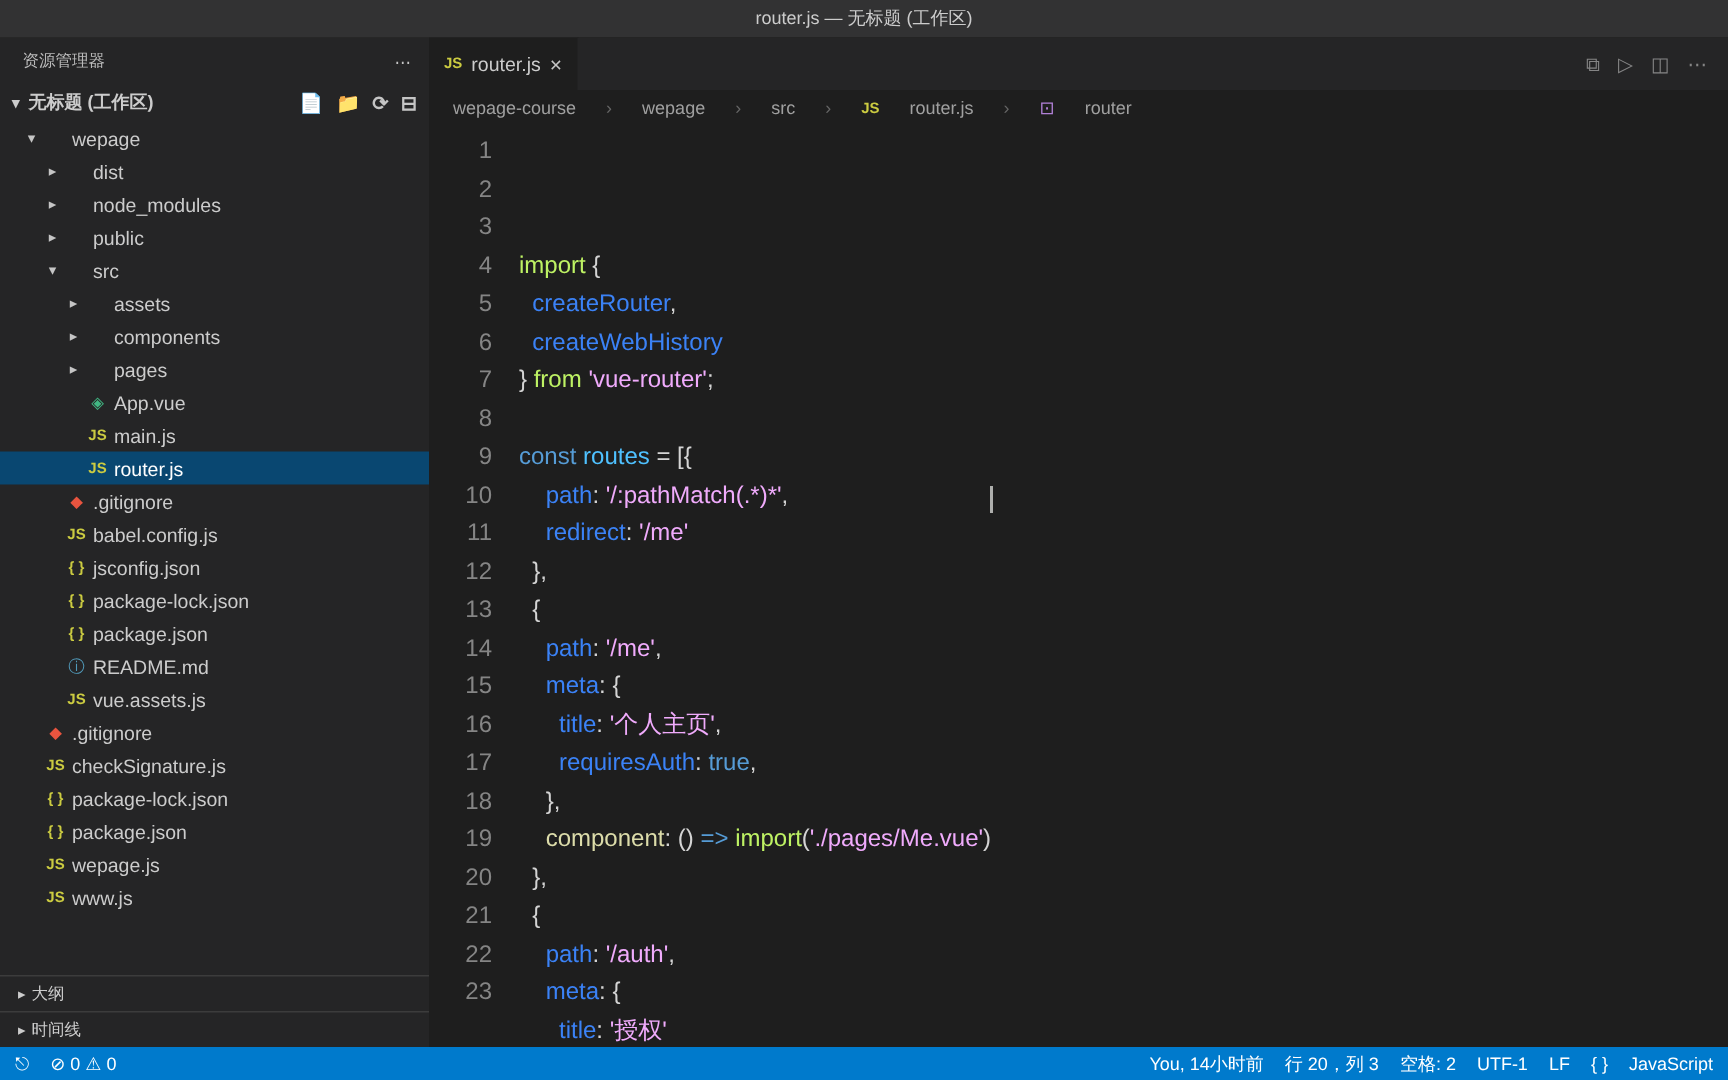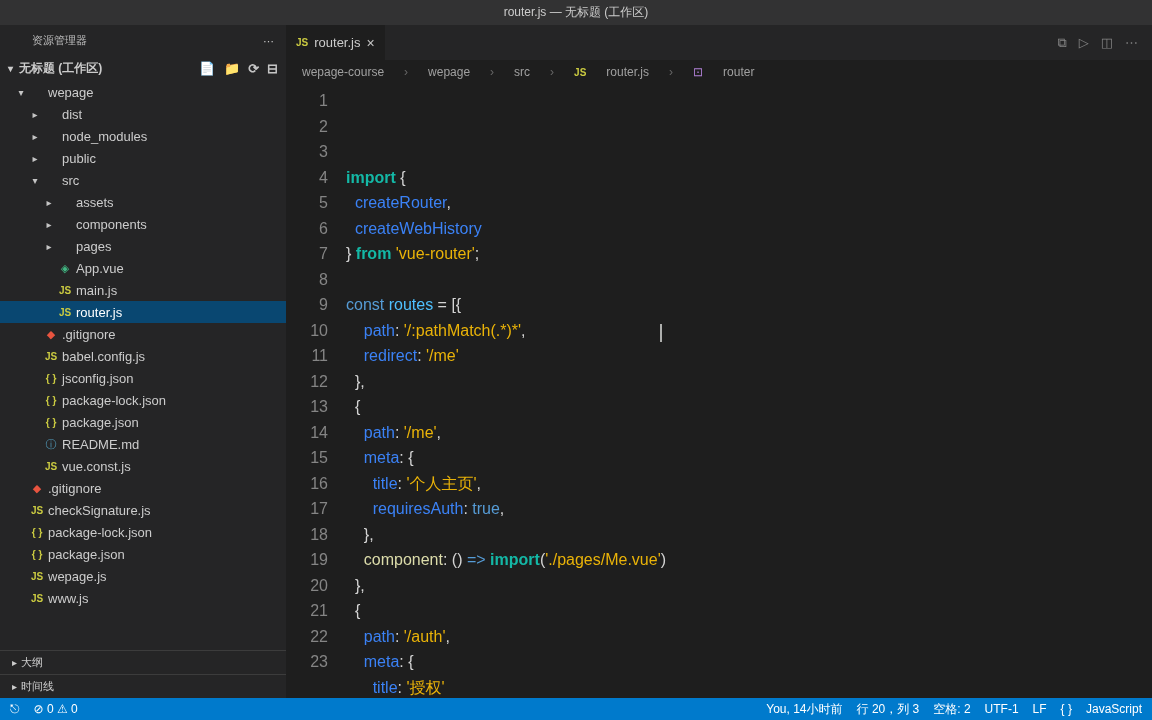--- a/index.html
+++ b/index.html
@@ -2,21 +2,21 @@
 <html><head>
 <meta charset="utf-8">
 <style>
 * { margin:0; padding:0; box-sizing:border-box; font-family: -apple-system, "Segoe UI", sans-serif; }
 body { background:#1e1e1e; color:#cccccc; font-size:13px; width:1152px; height:720px; overflow:hidden; display:flex; flex-direction:column; }
 .titlebar { height:25px; background:#323233; display:flex; align-items:center; justify-content:center; color:#cccccc; font-size:12px; }
 .main { flex:1; display:flex; overflow:hidden; }
 
 
 .sidebar { width:286px; background:#252526; display:flex; flex-direction:column; overflow:hidden; }
-.side-header { display:flex; align-items:flex-end; justify-content:space-between; padding:8px 12px 8px 32px; font-size:11px; color:#bbbbbb; }
+.side-header { display:flex; align-items:flex-end; justify-content:space-between; padding:8px 12px 8px 15px; font-size:11px; color:#bbbbbb; }
 .side-actions { display:flex; gap:8px; color:#c5c5c5; }
 .side-actions span { cursor:pointer; }
 .folder-title { padding:4px 8px; font-size:12px; font-weight:bold; color:#cccccc; display:flex; align-items:center; gap:4px; }
 .folder-title .chev { font-size:10px; margin-right:2px;}
 .title-actions { margin-left:auto; display:flex; gap:8px; color:#c5c5c5; font-size:13px;}
 .tree { flex:1; overflow:auto; font-size:13px; }
 .tree-item { display:flex; align-items:center; height:22px; padding-left:0; cursor:pointer; white-space:nowrap; }
 .tree-item.selected { background:#094771; color:#ffffff; }
 .tw { display:inline-block; width:14px; text-align:center; color:#c5c5c5; font-size:10px;}
 .ico { display:inline-block; width:18px; text-align:center; margin-right:2px; font-size:11px;}
@@ -38,24 +38,24 @@
 .tab-actions span{cursor:pointer;}
 .breadcrumbs { height:24px; display:flex; align-items:center; padding:0 16px; font-size:12px; color:#a0a0a0; gap:20px;}
 .breadcrumbs .sep{color:#666;}
 .bc-ico{color:#cbcb41; font-weight:bold; font-size:10px;}
 
 .code-wrap { flex:1; display:flex; overflow:hidden; position:relative;}
 .gutter { width:60px; text-align:right; color:#858585; padding-right:18px; font-family:Menlo,Consolas,monospace; font-size:16px; line-height:25.5px; padding-top:4px;}
 .code { flex:1; font-family:Menlo,Consolas,monospace; font-size:16px; line-height:25.5px; white-space:pre; color:#d4d4d4; padding-top:4px; position:relative;}
 .minimap { position:absolute; right:0; top:0; width:28px; height:100%; opacity:0.18; overflow:hidden; font-size:2px; line-height:2px; color:#888; padding-top:4px; white-space:pre;}
 .cursor { position:absolute; width:2px; height:18px; background:#aeafad;}
-.tok-kw { color:#14b8a6;font-weight:bold; }
+.tok-kw { color:#bef264; }
 .tok-id { color:#3b82f6; }
 .tok-fn { color:#dcdcaa; }
-.tok-str { color:#eab308; }
+.tok-str { color:#f0abfc; }
 .tok-const { color:#569cd6; }
 .tok-p { color:#d4d4d4;}
 .tok-var { color:#4fc1ff;}
 .tok-arrow { color:#569cd6;}
 
 .statusbar { height:22px; background:#007acc; color:#ffffff; display:flex; align-items:center; font-size:12px; padding:0 10px; gap:14px;}
 .statusbar .right { margin-left:auto; display:flex; gap:14px; align-items:center;}
 .sb-item{cursor:pointer;}
 </style>
 </head>
@@ -165,21 +165,21 @@
           <span>package.json</span>
         </div>
         <div class="tree-item" style="padding-left: 28px;">
           <span class="tw"></span>
           <span class="ico ico-md">ⓘ</span>
           <span>README.md</span>
         </div>
         <div class="tree-item" style="padding-left: 28px;">
           <span class="tw"></span>
           <span class="ico ico-js">JS</span>
-          <span>vue.const.js</span>
+          <span>vue.assets.js</span>
         </div>
         <div class="tree-item" style="padding-left: 14px;">
           <span class="tw"></span>
           <span class="ico ico-git">◆</span>
           <span>.gitignore</span>
         </div>
         <div class="tree-item" style="padding-left: 14px;">
           <span class="tw"></span>
           <span class="ico ico-js">JS</span>
           <span>checkSignature.js</span>

